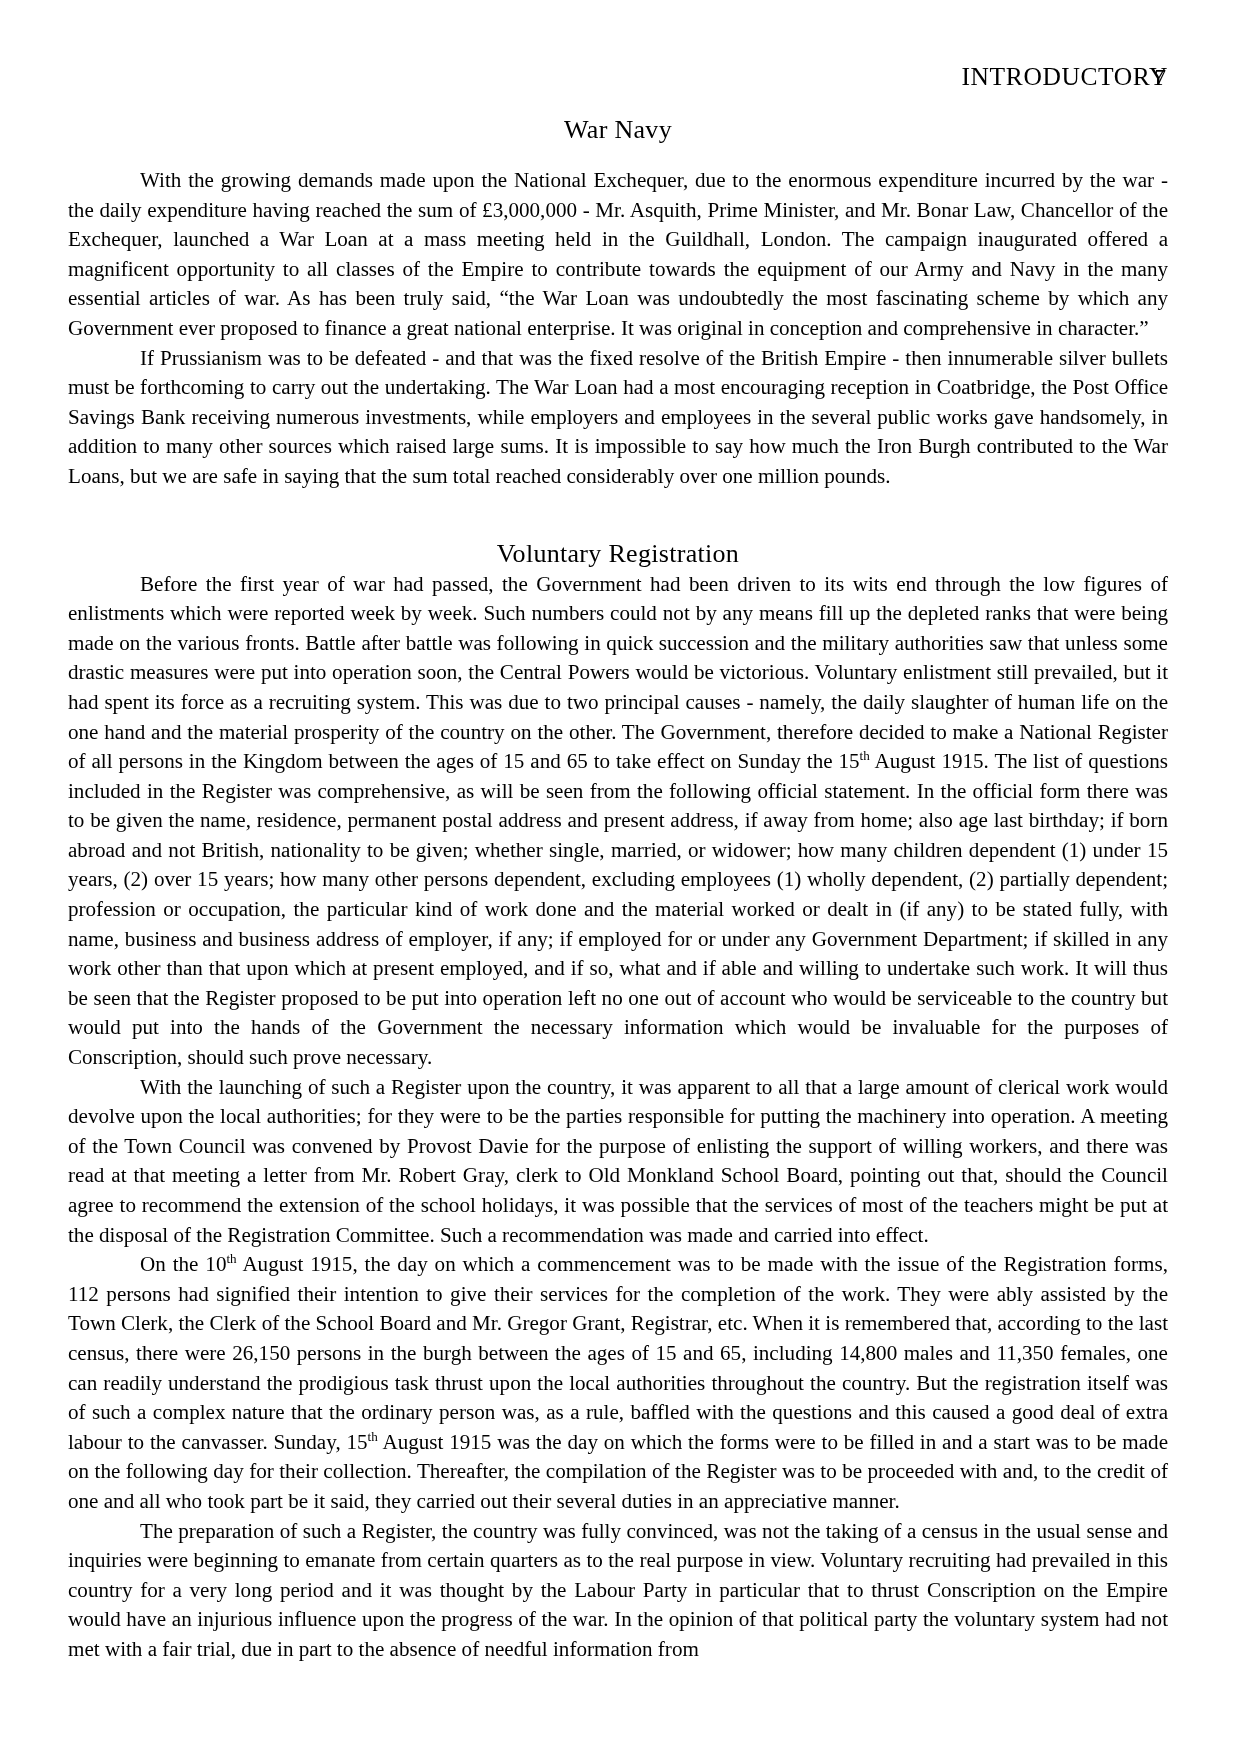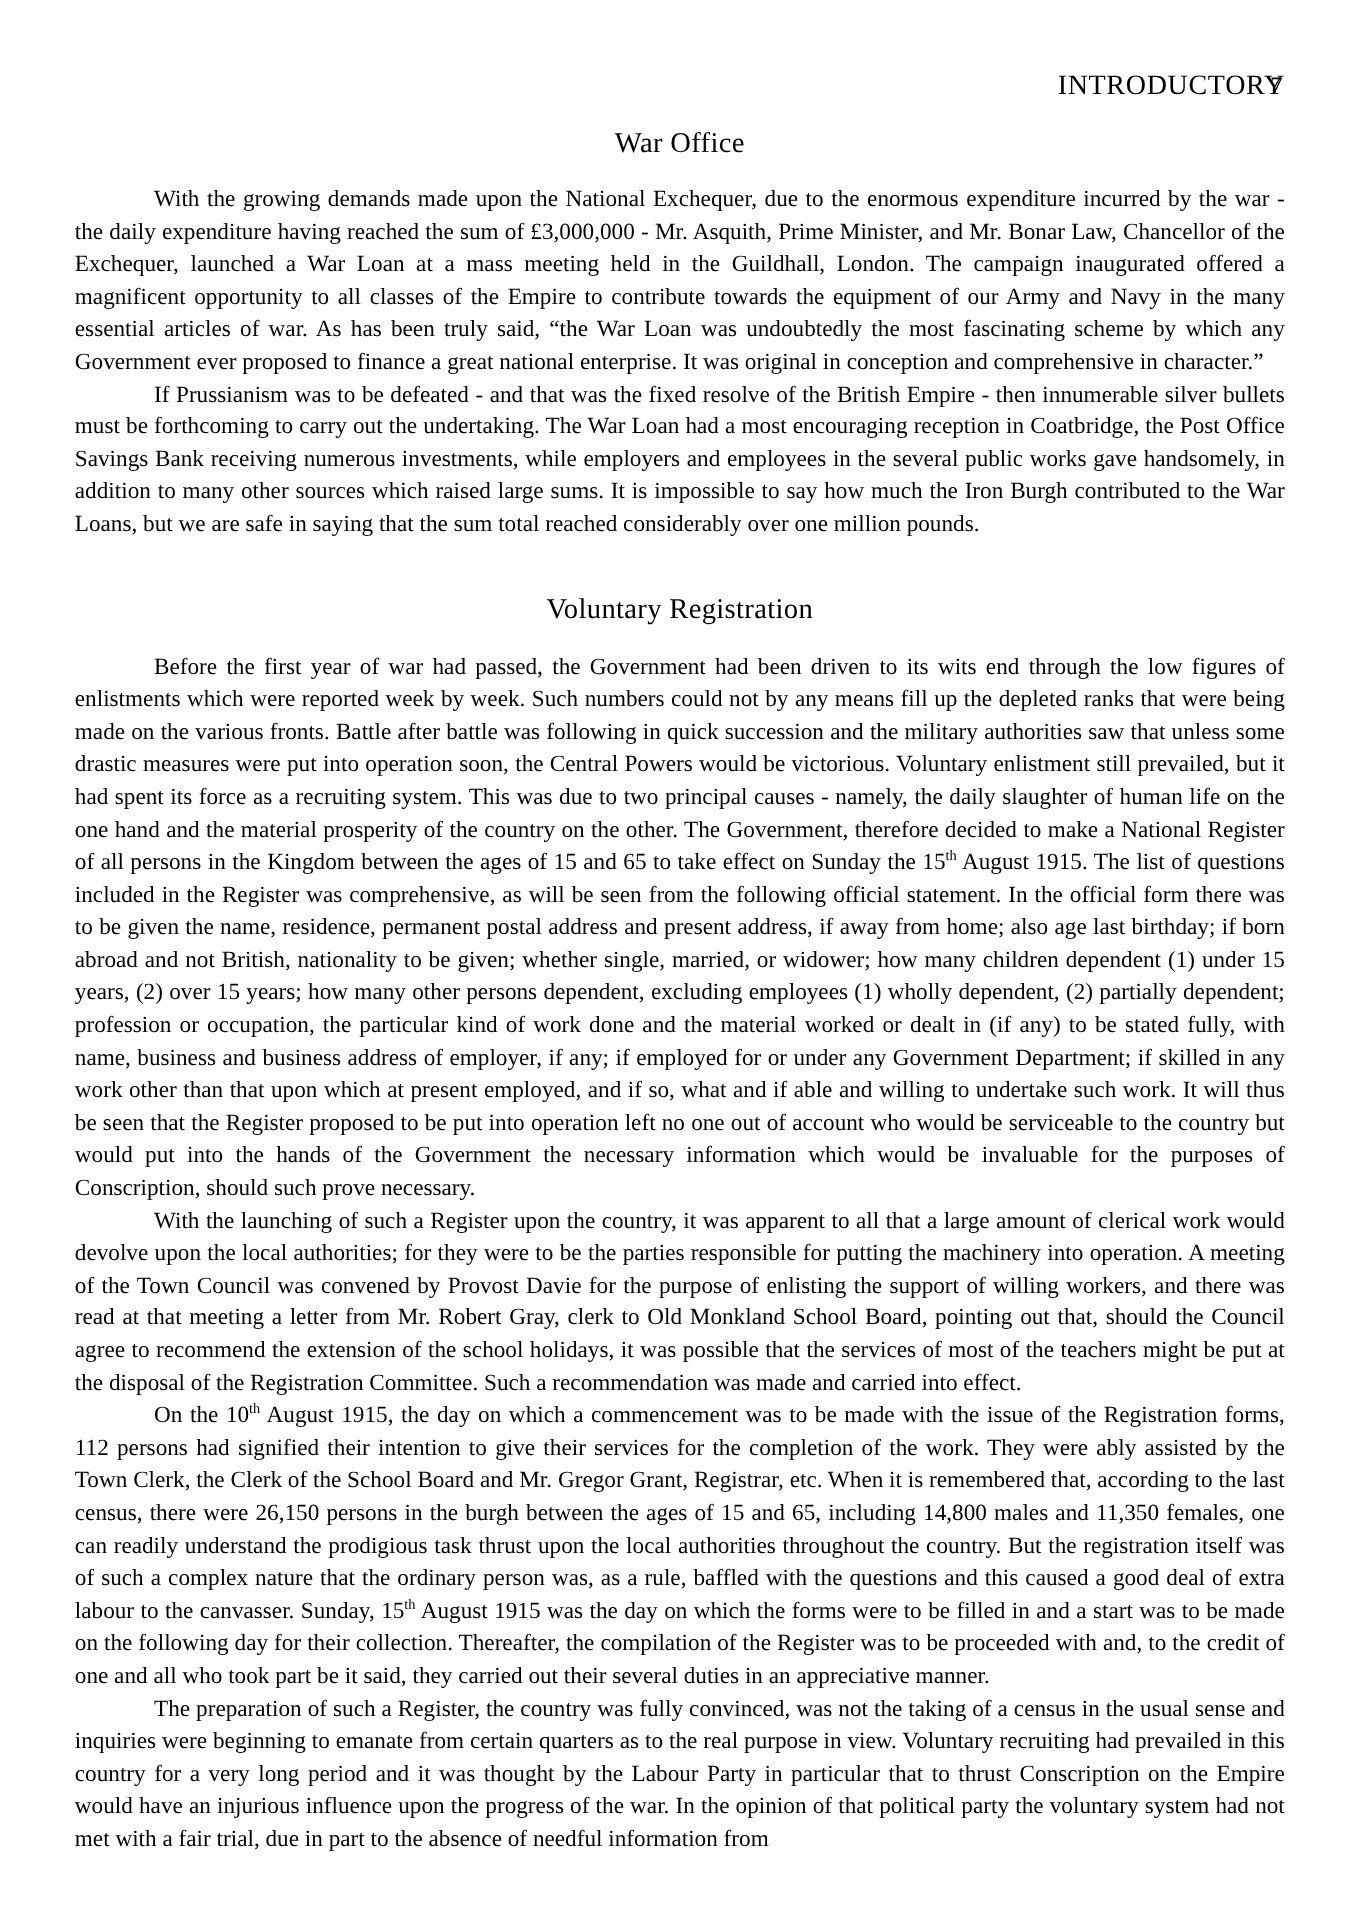--- a/index.html
+++ b/index.html
@@ -72,40 +72,39 @@
     hyphens: none;
     -webkit-hyphens: none;
   }
   p.para:first-of-type {
     margin-top: 0;
   }
   .block {
     margin-top: 20px;
   }
   .block-tight {
-    margin-top: 22px;
   }
   sup {
     font-size: 0.62em;
     vertical-align: super;
     line-height: 0;
   }
 </style>
 </head>
 <body>
 
 <div class="page">
   <div class="content">
 
     <div class="running-head">
       <div class="rh-title">INTRODUCTORY</div>
       <div class="rh-pageno">7</div>
     </div>
 
-    <h2 class="section-heading">War  Office</h2>
+    <h2 class="section-heading">War  Navy</h2>
 
     <div class="block">
       <p class="para">With the growing demands made upon the National Exchequer, due to the enormous expenditure incurred by the war  -  the daily expenditure having reached the sum of £3,000,000  -  Mr. Asquith, Prime Minister, and Mr. Bonar Law, Chancellor of the Exchequer, launched a War Loan at a mass meeting held in the Guildhall, London.  The campaign inaugurated offered a magnificent opportunity to all classes of the Empire to contribute towards the equipment of our Army and Navy in the many essential articles of war.  As has been truly said, “the War Loan was undoubtedly the most fascinating scheme by which any Government ever proposed to finance a great national enterprise.  It was original in conception and comprehensive in character.”</p>
       <p class="para">If Prussianism was to be defeated  -  and that was the fixed resolve of the British Empire  -  then innumerable silver bullets must be forthcoming to carry out the undertaking.  The War Loan had a most encouraging reception in Coatbridge, the Post Office Savings Bank receiving numerous investments, while employers and employees in the several public works gave handsomely, in addition to many other sources which raised large sums.  It is impossible to say how much the Iron Burgh contributed to the War Loans, but we are safe in saying that the sum total reached considerably over one million pounds.</p>
     </div>
 
     <h2 class="section-heading spaced-top">Voluntary  Registration</h2>
 
     <div class="block-tight">
       <p class="para">Before the first year of war had passed, the Government had been driven to its wits end through the low figures of enlistments which were reported week by week.  Such numbers could not by any means fill up the depleted ranks that were being made on the various fronts.  Battle after battle was following in quick succession and the military authorities saw that unless some drastic measures were put into operation soon, the Central Powers would be victorious.  Voluntary enlistment still prevailed, but it had spent its force as a recruiting system.  This was due to two principal causes - namely, the daily slaughter of human life on the one hand and the material prosperity of the country on the other.  The Government, therefore decided to make a National Register of all persons in the Kingdom between the ages of 15 and 65 to take effect on Sunday the 15<sup>th</sup> August 1915.  The list of questions included in the Register was comprehensive, as will be seen from the following official statement.  In the official form there was to be given the name, residence, permanent postal address and present address, if away from home;  also age last birthday;  if born abroad and not British, nationality to be given; whether single, married, or widower; how many children dependent (1) under 15 years, (2) over 15 years; how many other persons dependent, excluding employees (1) wholly dependent, (2) partially dependent; profession or occupation, the particular kind of work done and the material worked or dealt in (if any) to be stated fully, with name, business and business address of employer, if any; if employed for or under any Government Department; if skilled in any work other than that upon which at present employed, and if so, what and if able and willing to undertake such work.  It will thus be seen that the Register proposed to be put into operation left no one out of account who would be serviceable to the country but would put into the hands of the Government the necessary information which would be invaluable for the purposes of Conscription, should such prove necessary.</p>

